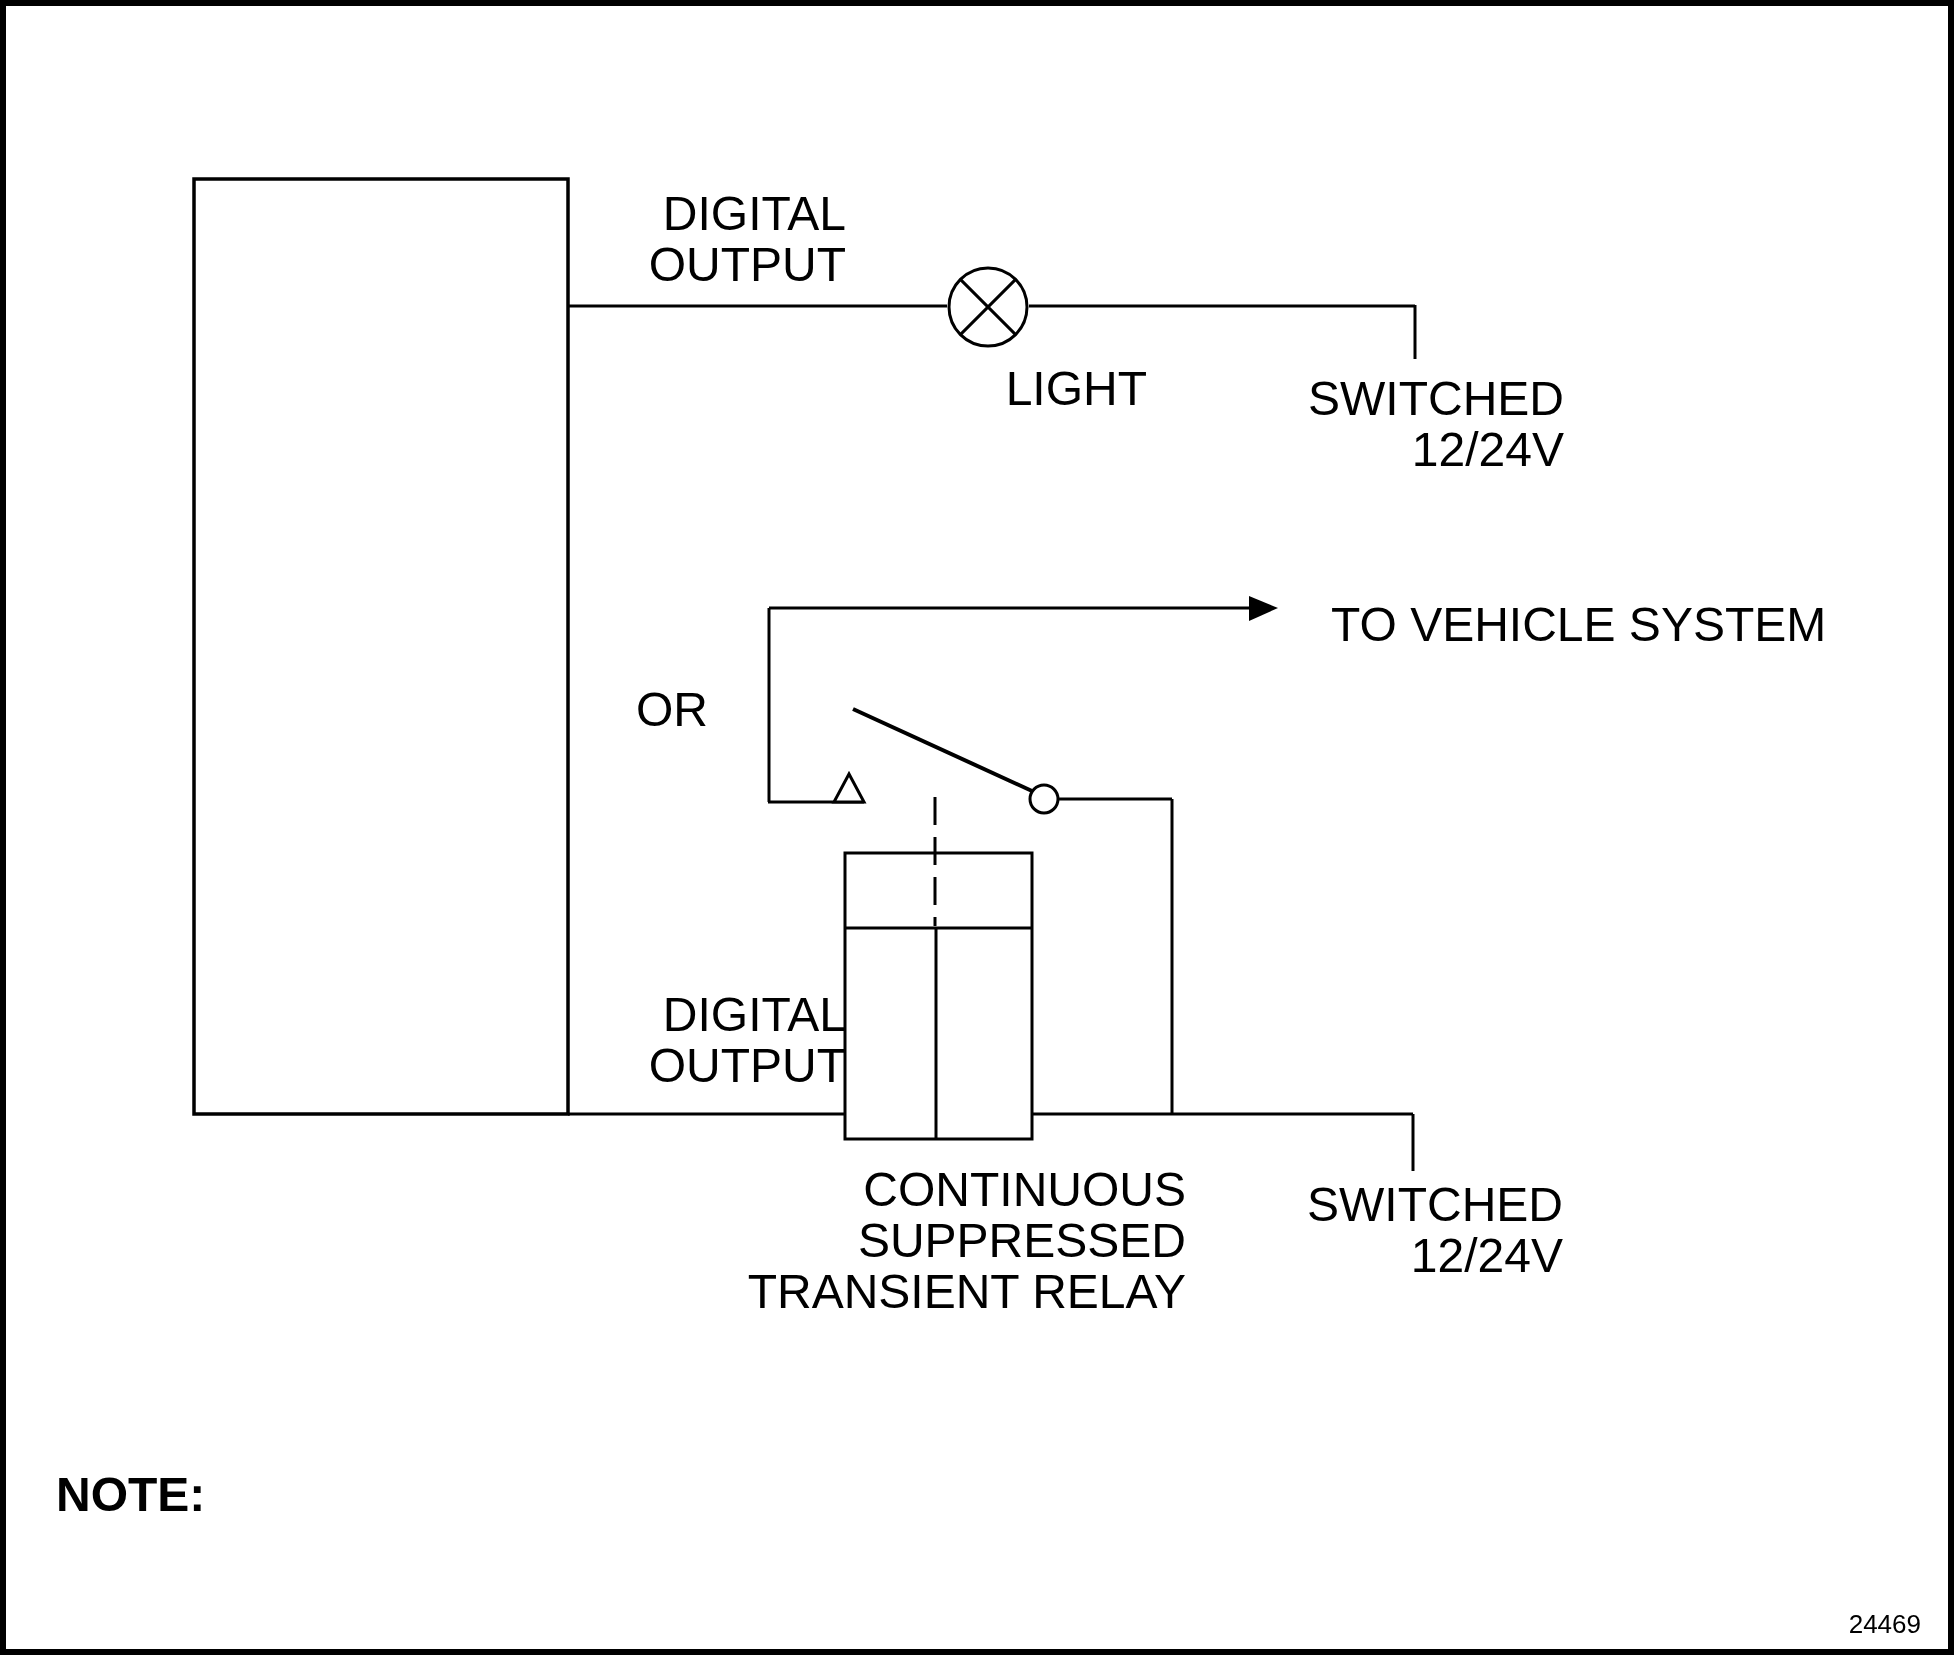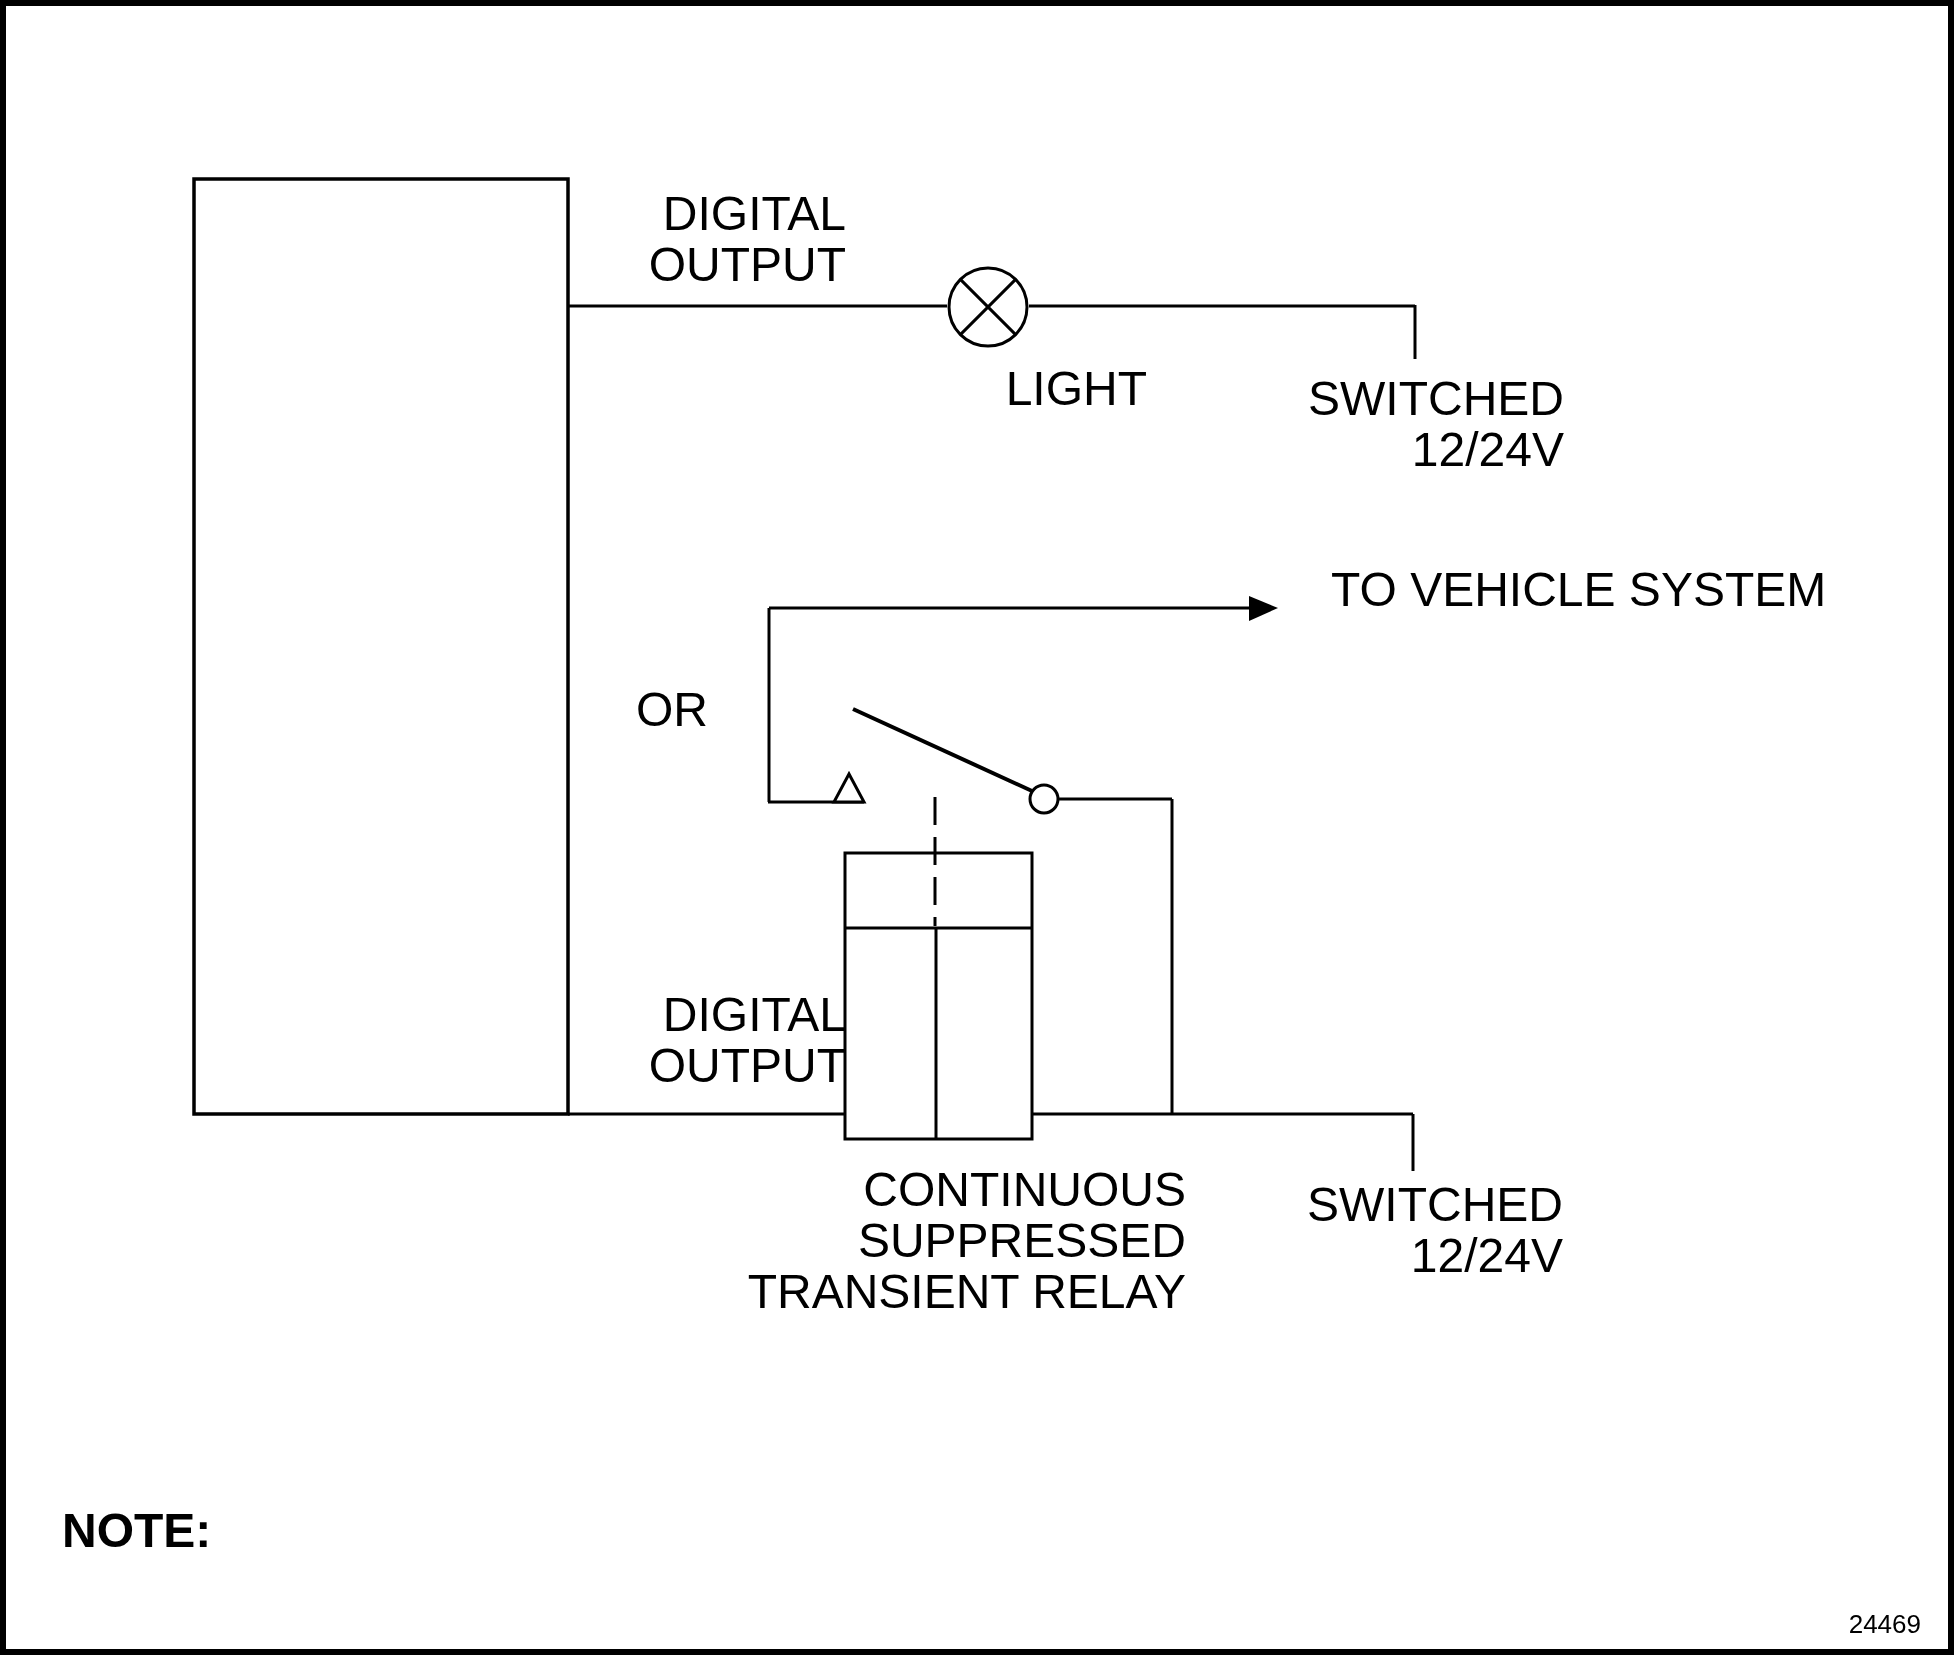--- a/index.html
+++ b/index.html
@@ -99,32 +99,32 @@
 
 
   <div class="lbl center" style="left:540px; top:182px; width:300px;">DIGITAL
 OUTPUT</div>
 
   <div class="lbl center" style="left:841px; top:357px; width:300px;">LIGHT</div>
 
   <div class="lbl center" style="left:1258px; top:367px; width:300px;">SWITCHED
 12/24V</div>
 
-  <div class="lbl nowrap" style="left:1325px; top:558px;">TO VEHICLE SYSTEM</div>
+  <div class="lbl nowrap" style="left:1325px; top:593px;">TO VEHICLE SYSTEM</div>
 
   <div class="lbl nowrap" style="left:630px; top:678px;">OR</div>
 
   <div class="lbl center" style="left:540px; top:983px; width:300px;">DIGITAL
 OUTPUT</div>
 
   <div class="lbl center" style="left:680px; top:1158px; width:500px;">CONTINUOUS
 SUPPRESSED
 TRANSIENT RELAY</div>
 
   <div class="lbl center" style="left:1257px; top:1173px; width:300px;">SWITCHED
 12/24V</div>
 
-  <div class="lbl bold nowrap" style="left:56px; top:1463px;margin-top:36px;">NOTE:</div>
+  <div class="lbl bold nowrap" style="left:50px; top:1463px;">NOTE:</div>
 
 
   <div class="fig-num" style="right:27px; top:1600px;">24469</div>
 
 </div>
 
 </body></html>

